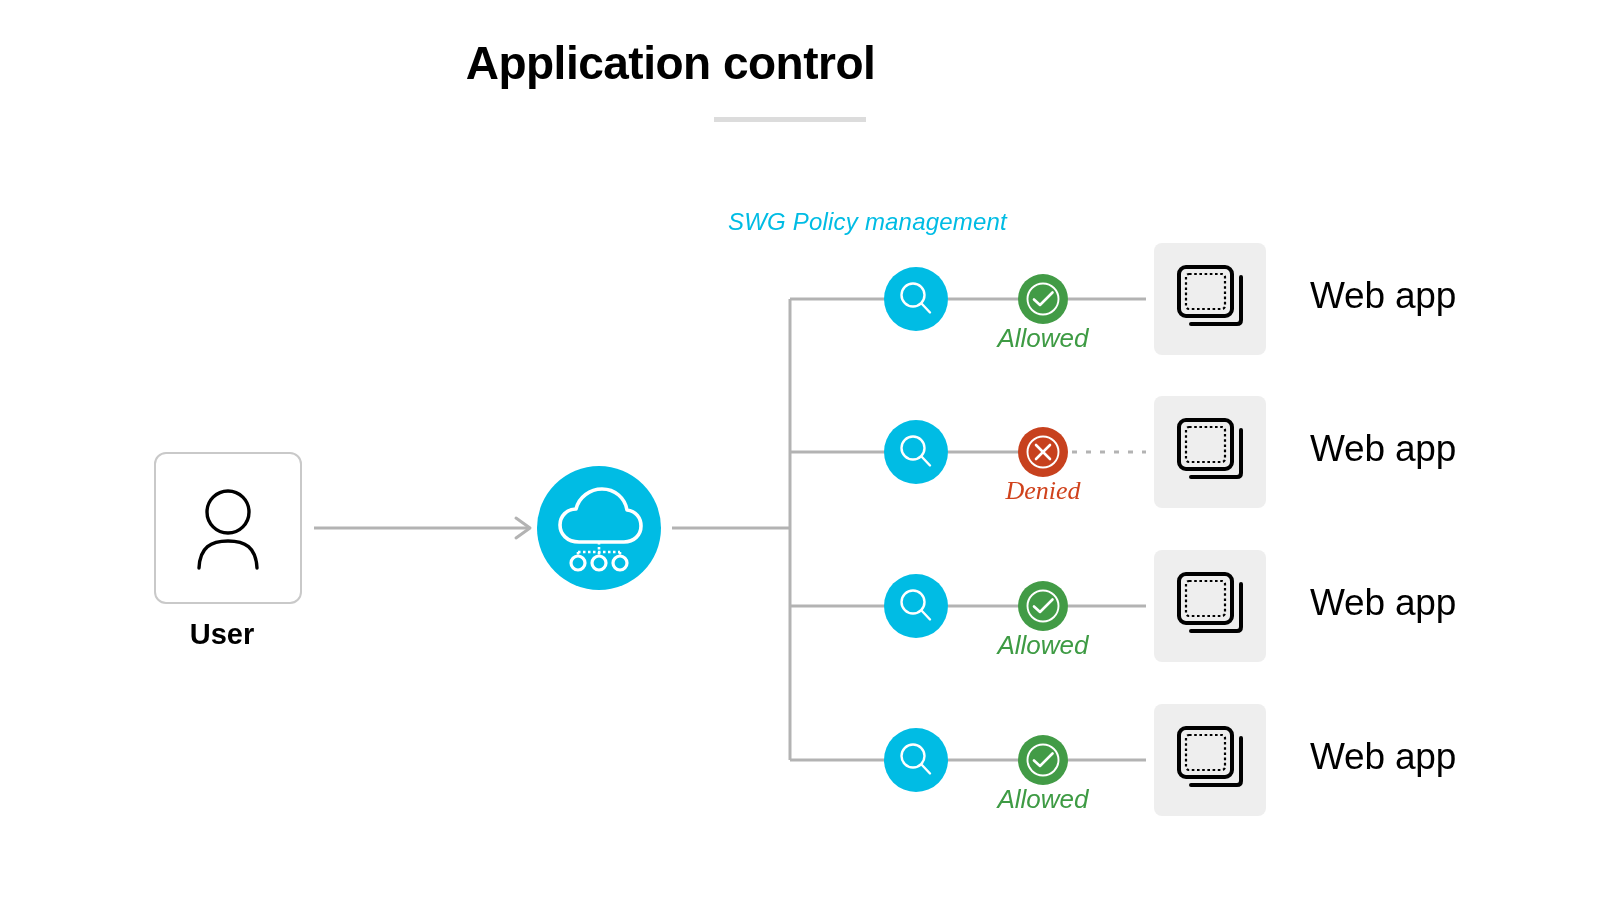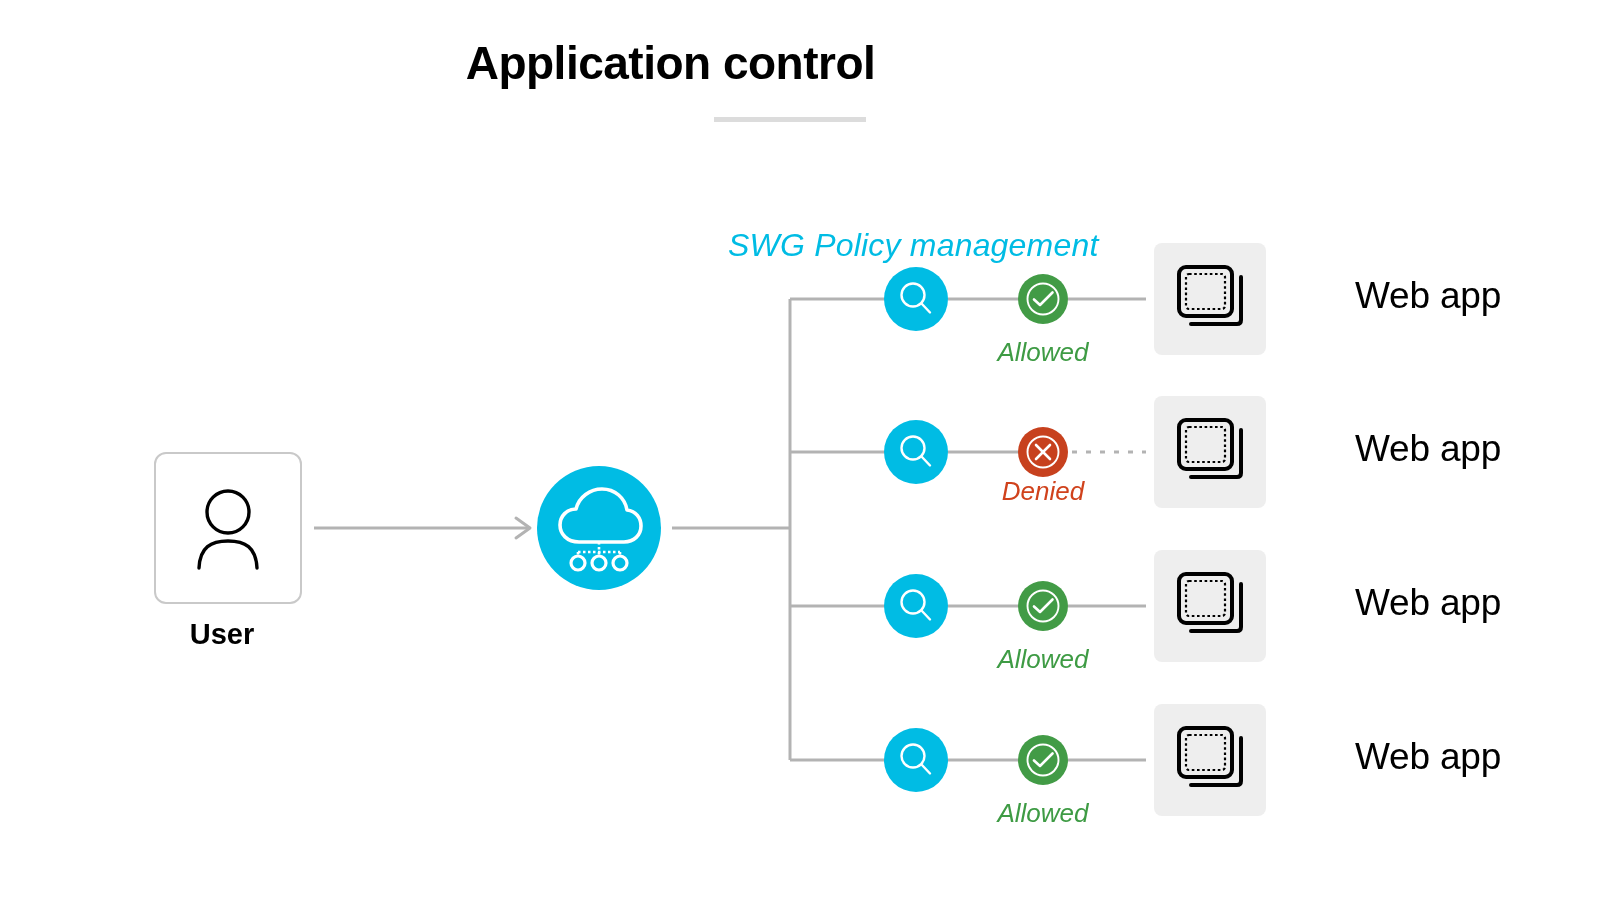--- a/index.html
+++ b/index.html
@@ -38,26 +38,25 @@
     width: 152px;
     height: 5px;
     background: #dcdcdc;
   }
 
   
   #section-label {
     position: absolute;
     top: 208px;
     left: 728px;
-    font-size: 32px;
+    font-size: 24px;
     font-style: italic;
     color: #00BCE4;
     white-space: nowrap;
     letter-spacing: 0.2px;
-    margin-top: 19px;
   }
 
   
   #wires {
     position: absolute;
     inset: 0;
     width: 1600px;
     height: 900px;
     pointer-events: none;
   }
@@ -145,39 +144,39 @@
   .verdict-label {
     position: absolute;
     left: 943px;
     top: 24px;
     width: 200px;
     text-align: center;
     font-size: 26px;
     font-style: italic;
     white-space: nowrap;
   }
-  .verdict-label.allowed { color: #3E9B44; margin-top: 14px; }
-  .verdict-label.denied  { color: #D0421C; }
+  .verdict-label.allowed { color: #3E9B44; }
+  .verdict-label.denied  { color: #D0421C; font-family: Liberation Serif, serif; }
 
   
   .app-box {
     position: absolute;
     left: 1154px;
     top: -56px;
     width: 112px;
     height: 112px;
     background: #eeeeee;
     border-radius: 8px;
     display: flex;
     align-items: center;
     justify-content: center;
   }
   .app-label {
     position: absolute;
-    left: 1355px;
+    left: 1310px;
     top: -24px;
     font-size: 37px;
     color: #000000;
     white-space: nowrap;
     letter-spacing: -0.2px;
   }
 </style>
 </head>
 <body>
 

